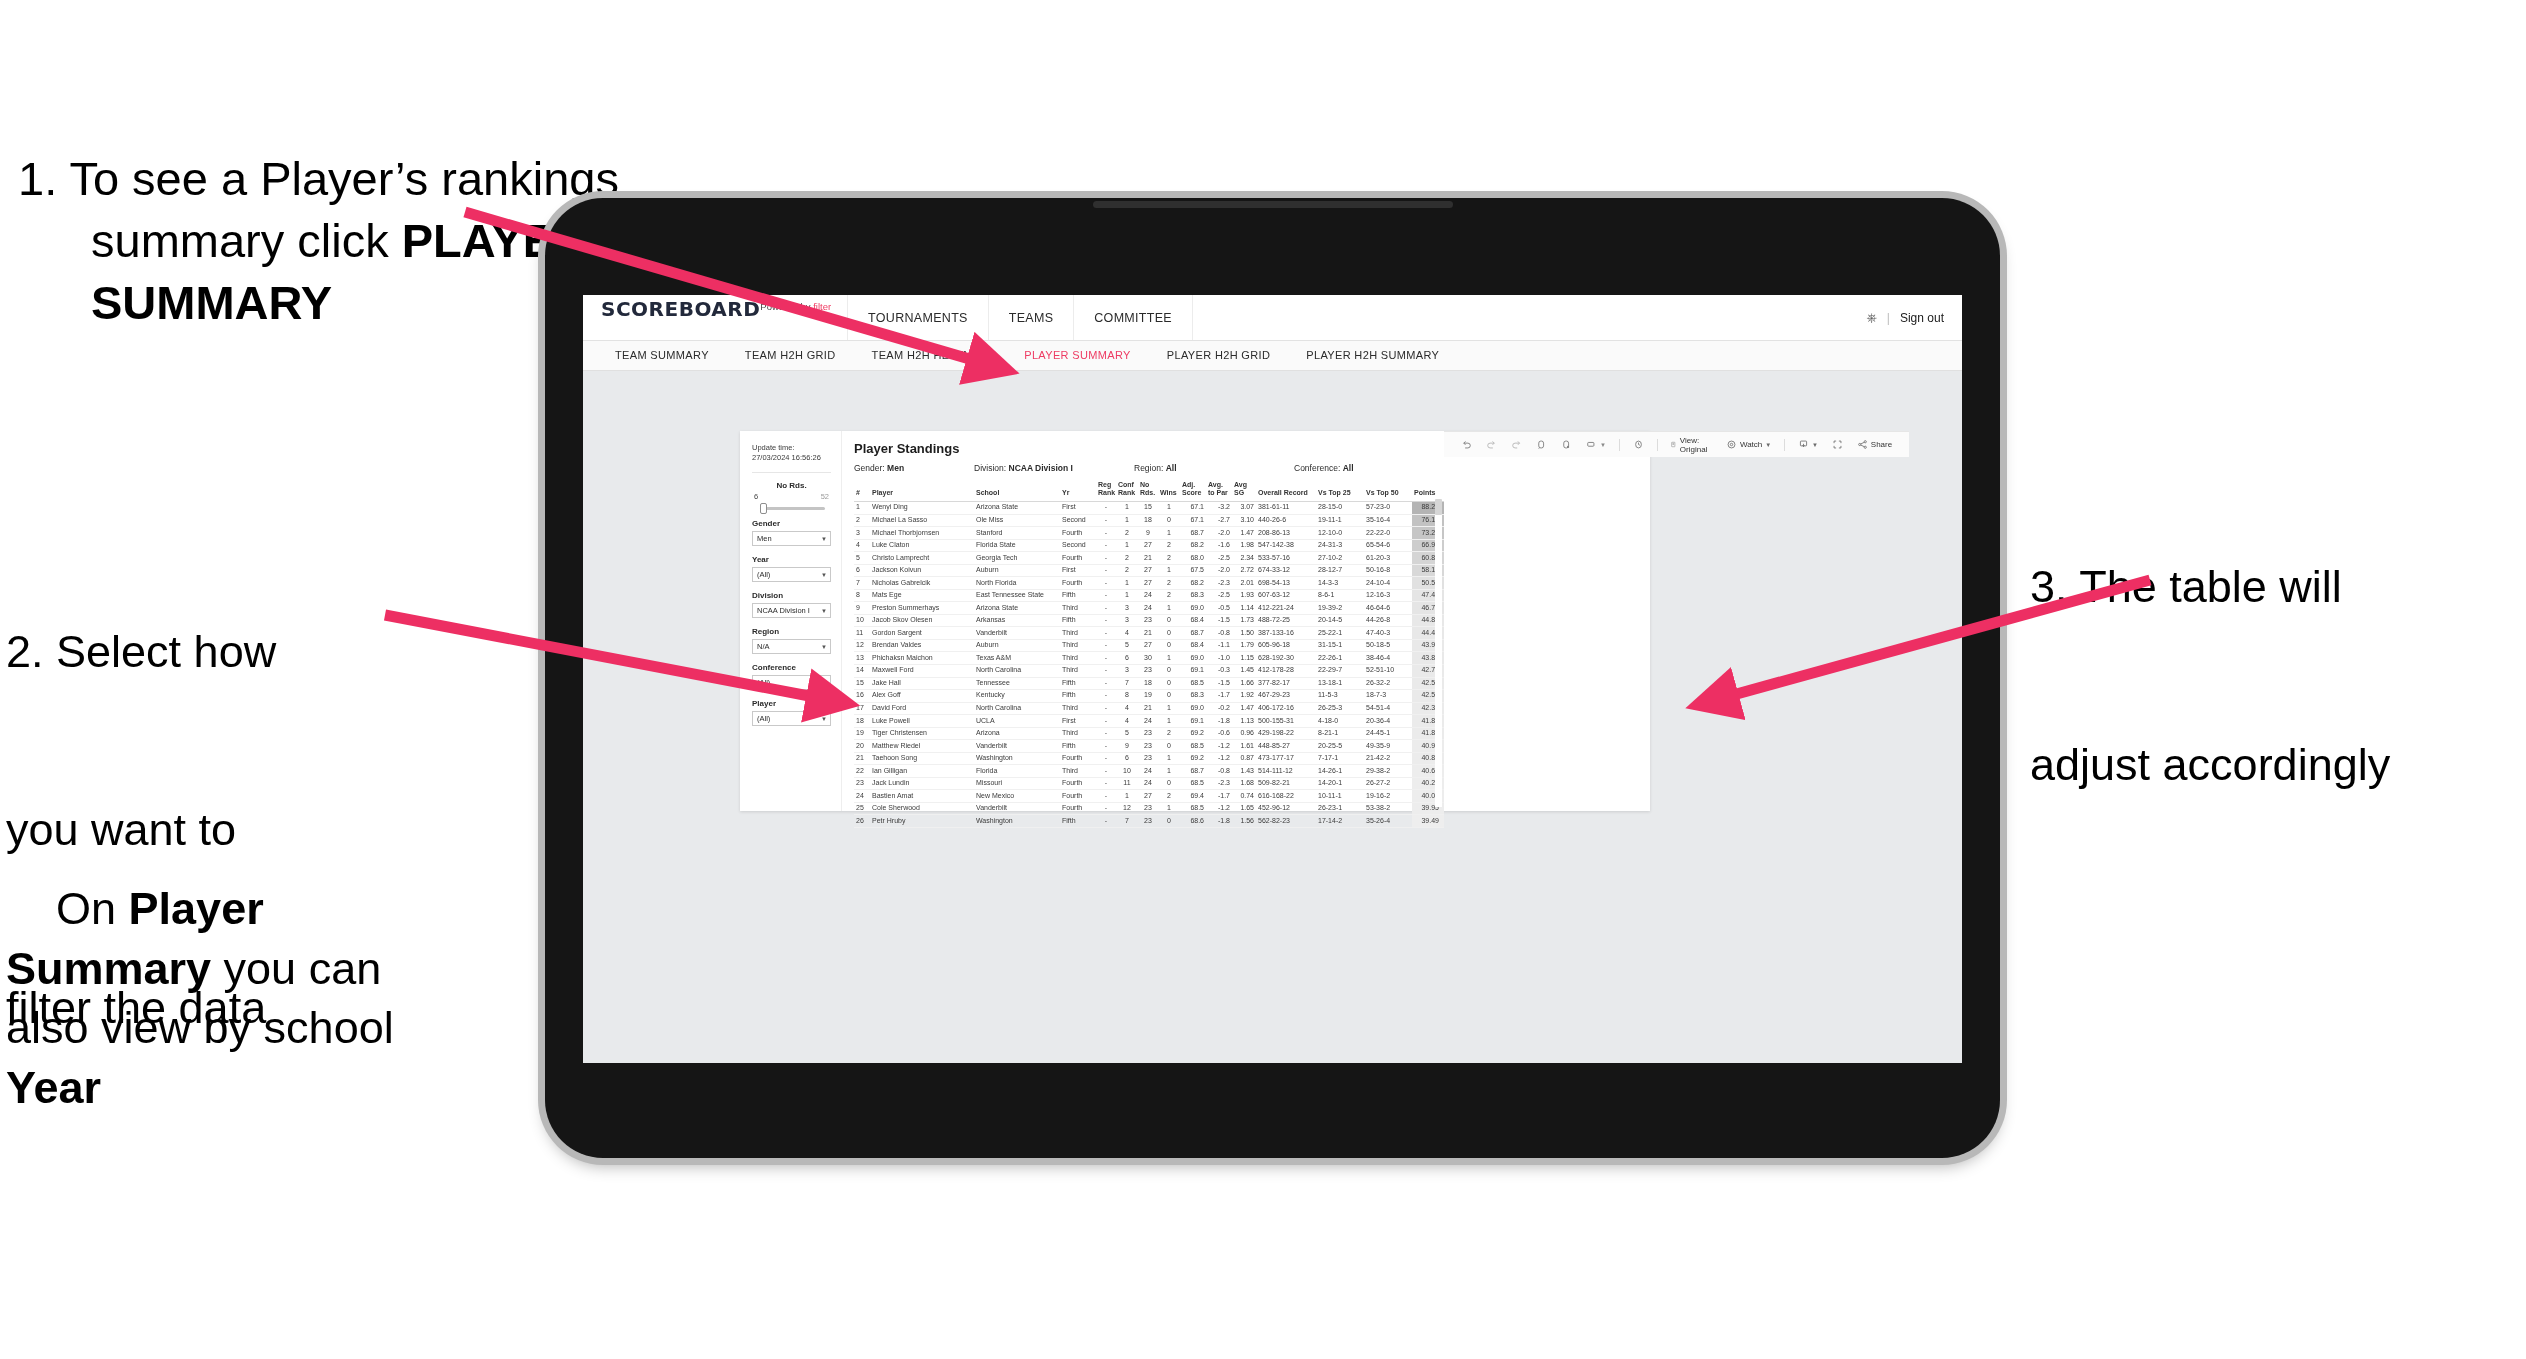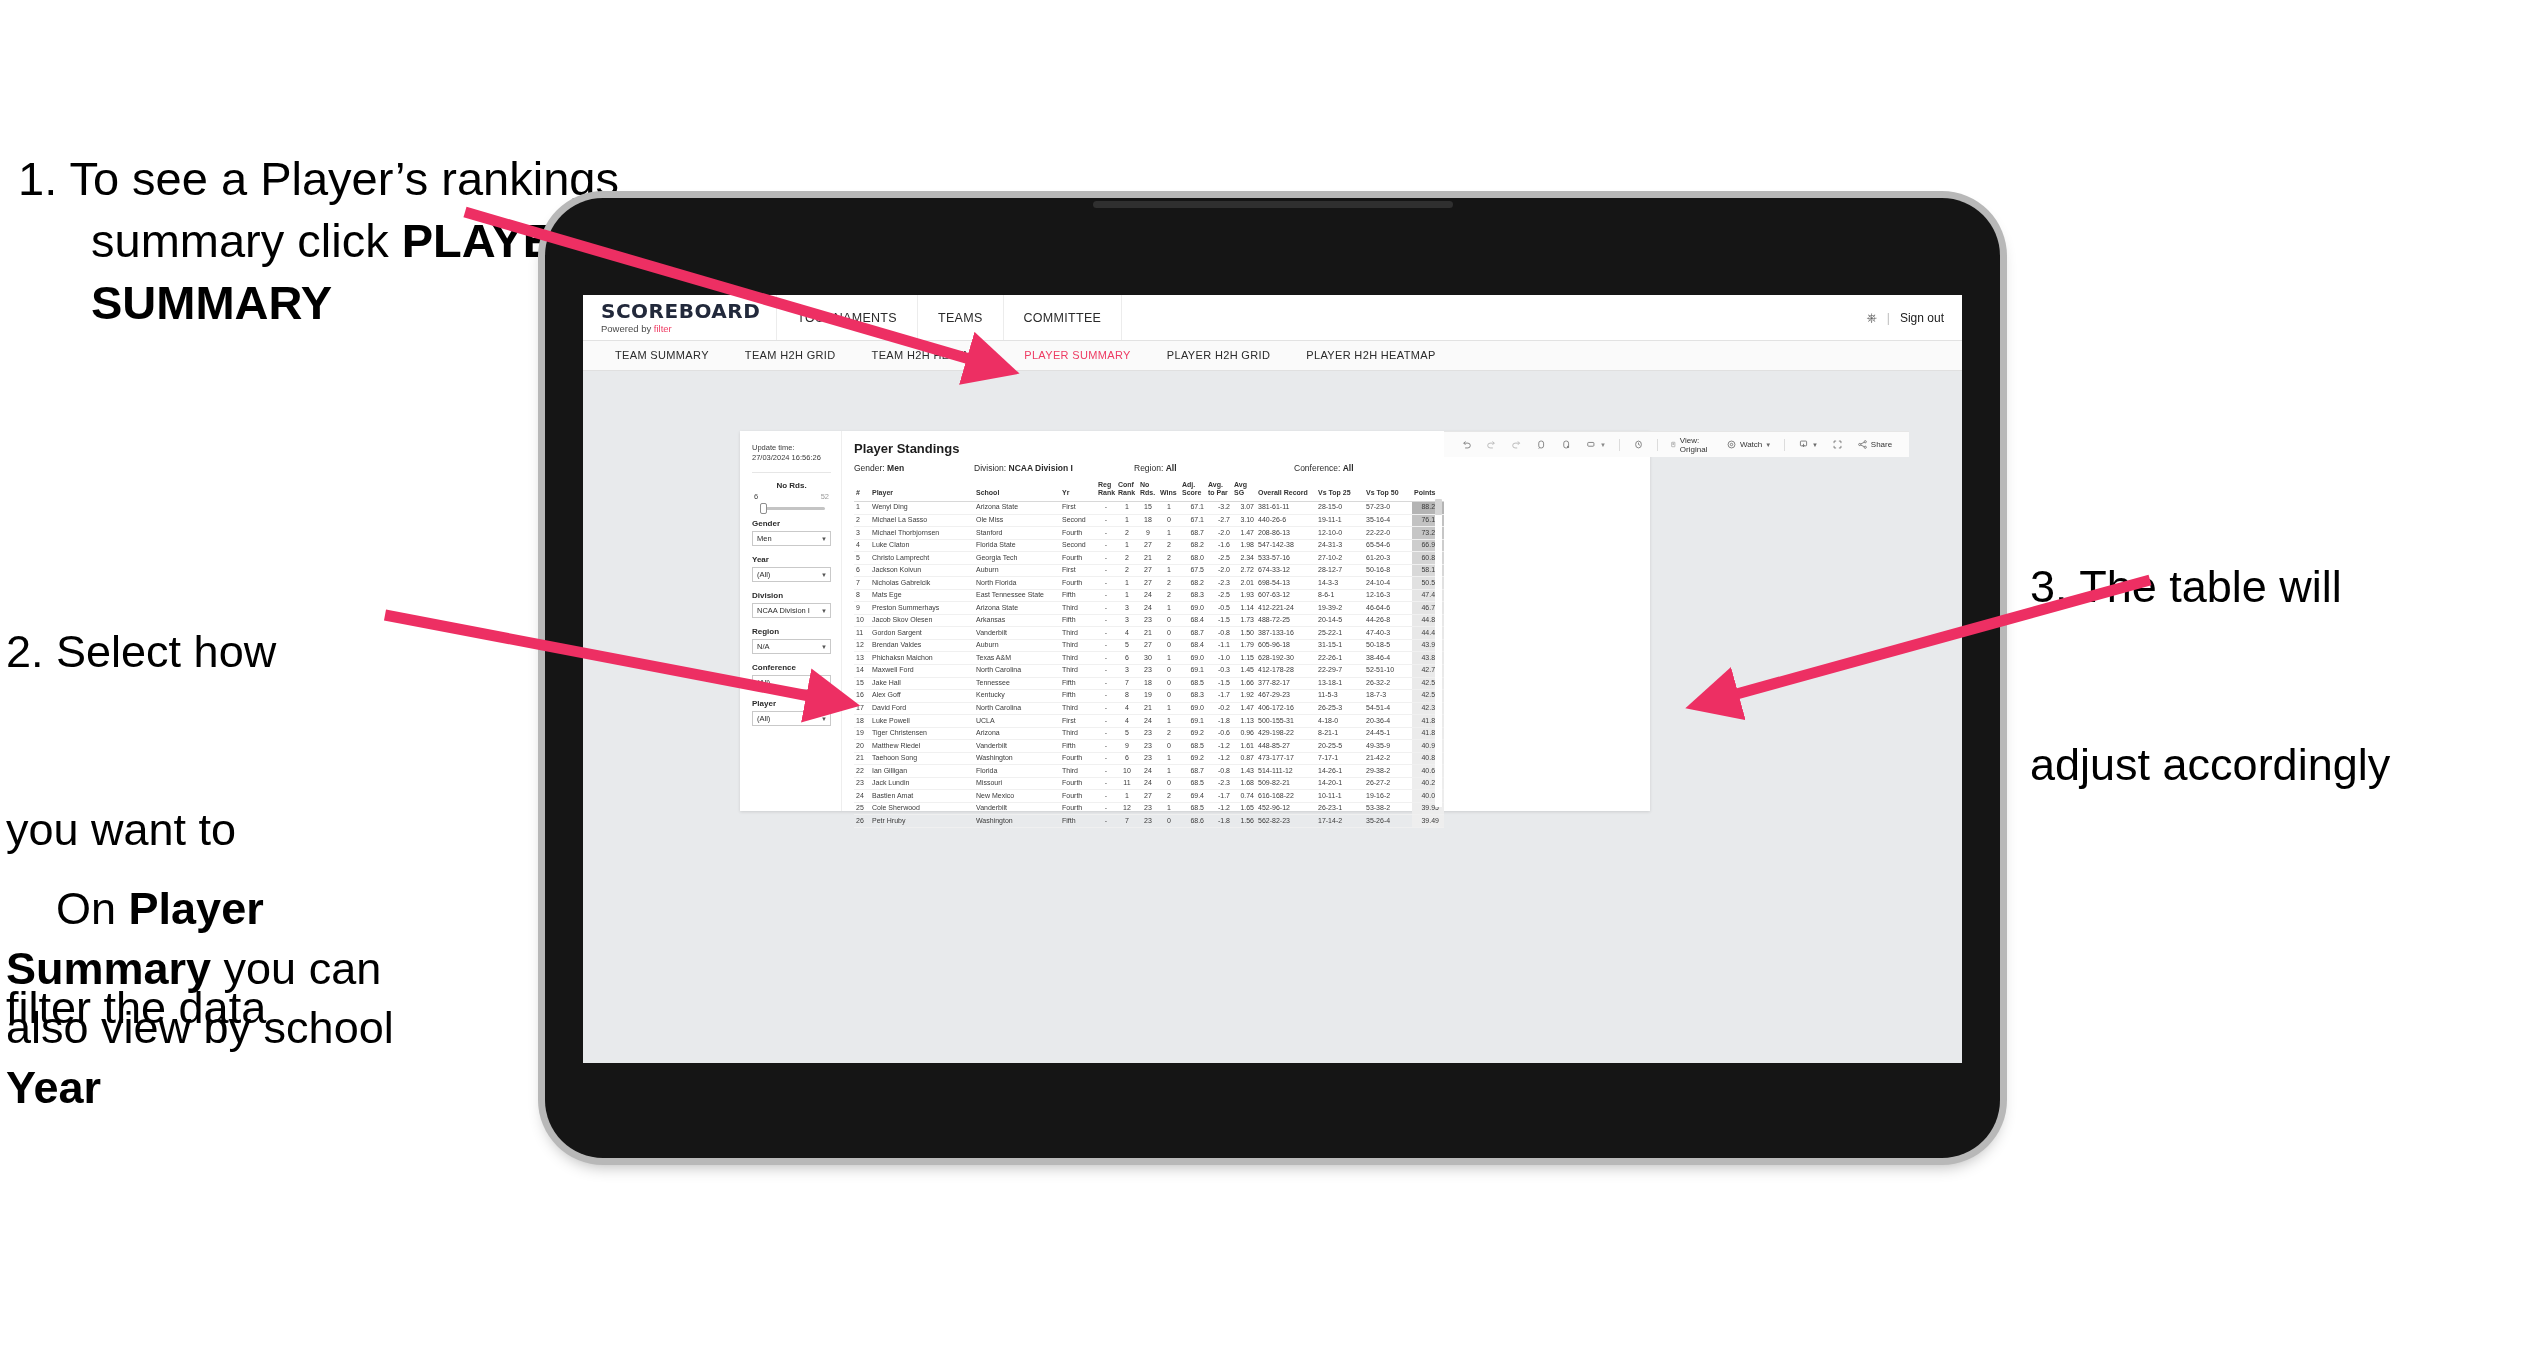--- a/index.html
+++ b/index.html
@@ -48,21 +48,21 @@
     position: absolute; left: 38px; top: 97px;
     width: 1379px; height: 768px;
     background: #e8eaec; overflow: hidden;
   }
 
   
   #app-header {
     height: 46px; background: #ffffff; display: flex; align-items: stretch;
     border-bottom: 1px solid #e2e2e2;
   }
-  .brand { padding: 4px 16px 4px 18px; display: flex; flex-direction: column;
+  .brand { padding: 4px 16px 4px 18px; display: flex; 
            justify-content: center; border-right: 1px solid #ececec; }
   .brand-name { font-size: 20px; font-weight: bold; letter-spacing: .5px;
                 color: #22293b; font-family: "DejaVu Sans", sans-serif;
                 line-height: 1; }
   .brand-sub { font-size: 9.5px; color: #4a4a4a; margin-top: 3px; line-height: 1; }
   .brand-sub .clippd { color: #ef3d64; }
 
   .top-nav { display: flex; align-items: stretch; }
   .top-nav-item {
     display: flex; align-items: center; padding: 0 20px;
@@ -220,21 +220,21 @@
           <span>Sign out</span>
         </div>
       </div>
 
       <div id="sub-nav">
         <div class="tab">TEAM SUMMARY</div>
         <div class="tab">TEAM H2H GRID</div>
         <div class="tab">TEAM H2H HEATMAP</div>
         <div class="tab active">PLAYER SUMMARY</div>
         <div class="tab">PLAYER H2H GRID</div>
-        <div class="tab">PLAYER H2H HEATMAP</div>
+        <div class="tab">PLAYER H2H SUMMARY</div>
       </div>
 
       <div id="dash-body">
         <div id="viz">
           <div id="viz-inner">
 
             <div id="filters">
               <div class="upd-label">Update time:</div>
               <div class="upd-label">27/03/2024 16:56:26</div>
               <div class="filters-rule"></div>

